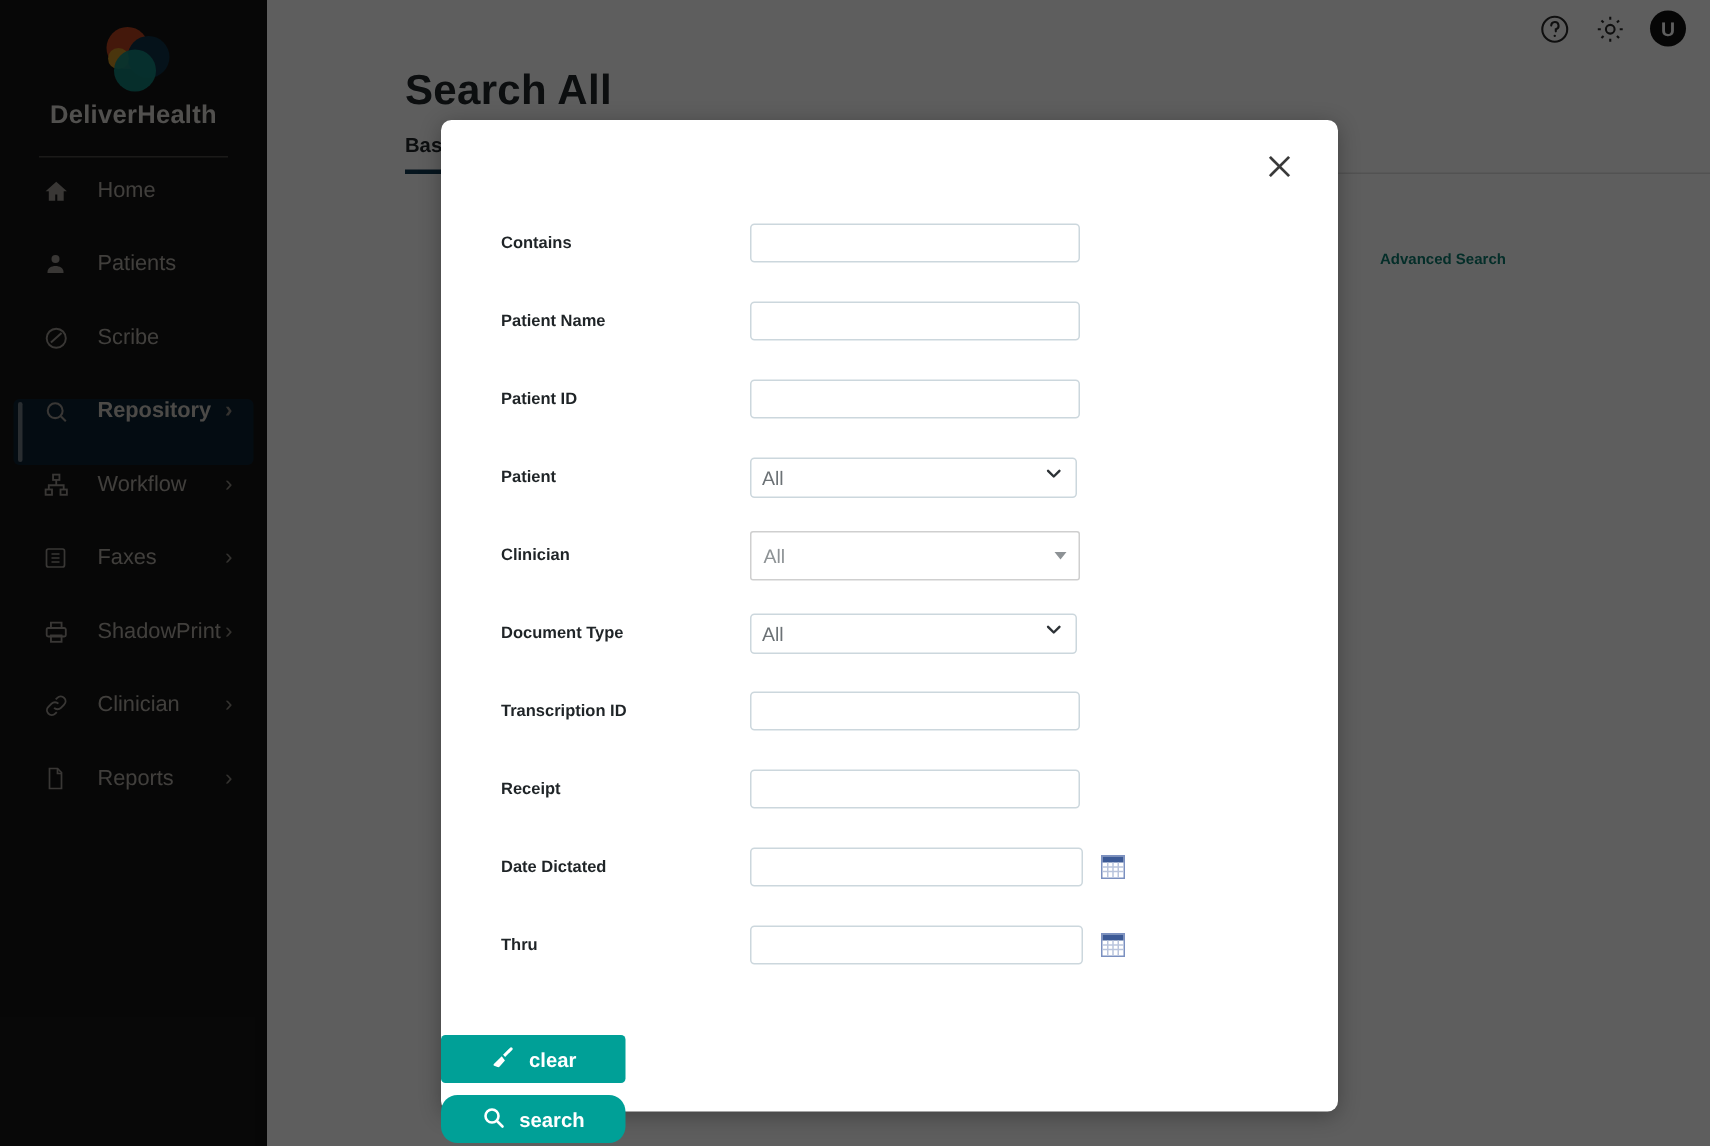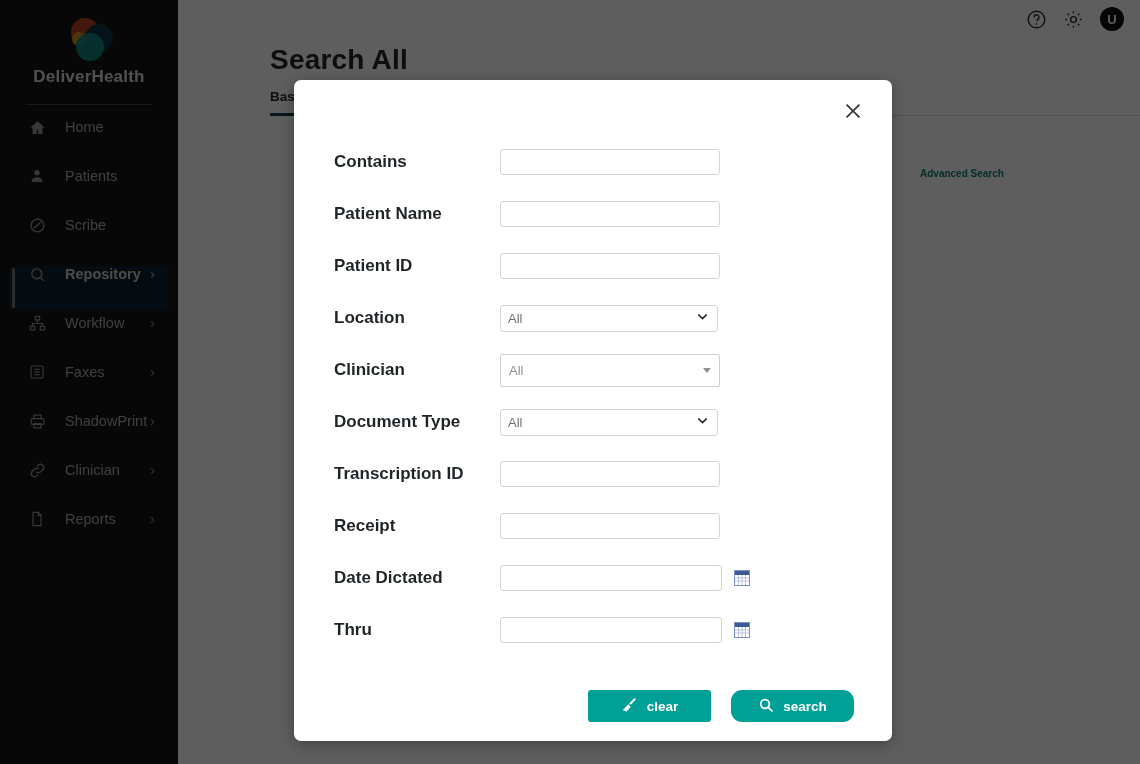--- a/index.html
+++ b/index.html
@@ -98,21 +98,21 @@
   }
   .modal-close {
     position: absolute; right: 26px; top: 18px;
     width: 26px; height: 26px; color: #3a3a3a;
     display: flex; align-items: center; justify-content: center;
   }
   .form { padding: 56px 0 0 0; }
   .row { display: flex; align-items: center; height: 52px; padding-left: 40px; }
   .row .lab {
     width: 166px; flex: 0 0 166px;
-    font-size: 17px; font-weight: bold; color: #1f2427;
+    font-size: 11px; font-weight: bold; color: #1f2427;
   }
   .fld { position: relative; }
   input.txt {
     width: 220px; height: 26px;
     border: 1px solid #ccd7dd; border-radius: 3px;
     padding: 0 7px; font-size: 13px; color: #333;
     font-family: "Liberation Sans", sans-serif; background: #fff; outline: none;
   }
   input.txt.date { width: 222px; }
   select.sel {
@@ -135,22 +135,23 @@
   }
   .combo .caret {
     margin-left: auto;
     width: 0; height: 0;
     border-left: 4px solid transparent; border-right: 4px solid transparent;
     border-top: 5px solid #8d9295;
   }
   .cal-icon { margin-left: 8px; width: 16px; height: 16px; display: inline-block; vertical-align: middle; }
 
   .actions {
-    display: flex; justify-content: flex-end; gap: 20px;
+    display: flex; justify-content: flex-end; gap: 8px;
     padding: 34px 38px 0 0;
+    flex-direction: column;
   }
   .btn {
     display: flex; align-items: center; justify-content: center; gap: 9px;
     height: 32px; border: none; border-radius: 3px;
     background: #00a097; color: #fff;
     font-family: "Liberation Sans", sans-serif;
     font-size: 13.5px; font-weight: bold; cursor: pointer;
   }
   .btn.clear { width: 123px; }
   .btn.search { width: 123px; border-radius: 11px; }
@@ -335,21 +336,21 @@
       </div>
 
       <div class="row">
         <div class="lab">Patient ID</div>
         <div class="fld">
           <input class="txt" type="text" value="" style="">
         </div>
       </div>
 
       <div class="row">
-        <div class="lab">Location</div>
+        <div class="lab">Patient</div>
         <div class="fld sel-wrap">
           <select class="sel">
             <option>All</option>
           </select>
           <span class="chev-d">
             <svg width="13" height="13" viewBox="0 0 24 24" fill="none" stroke="currentColor" stroke-width="3" stroke-linecap="round" stroke-linejoin="round">
                 <polyline points="5 9 12 16 19 9"></polyline>
               </svg>
           </span>
         </div>

